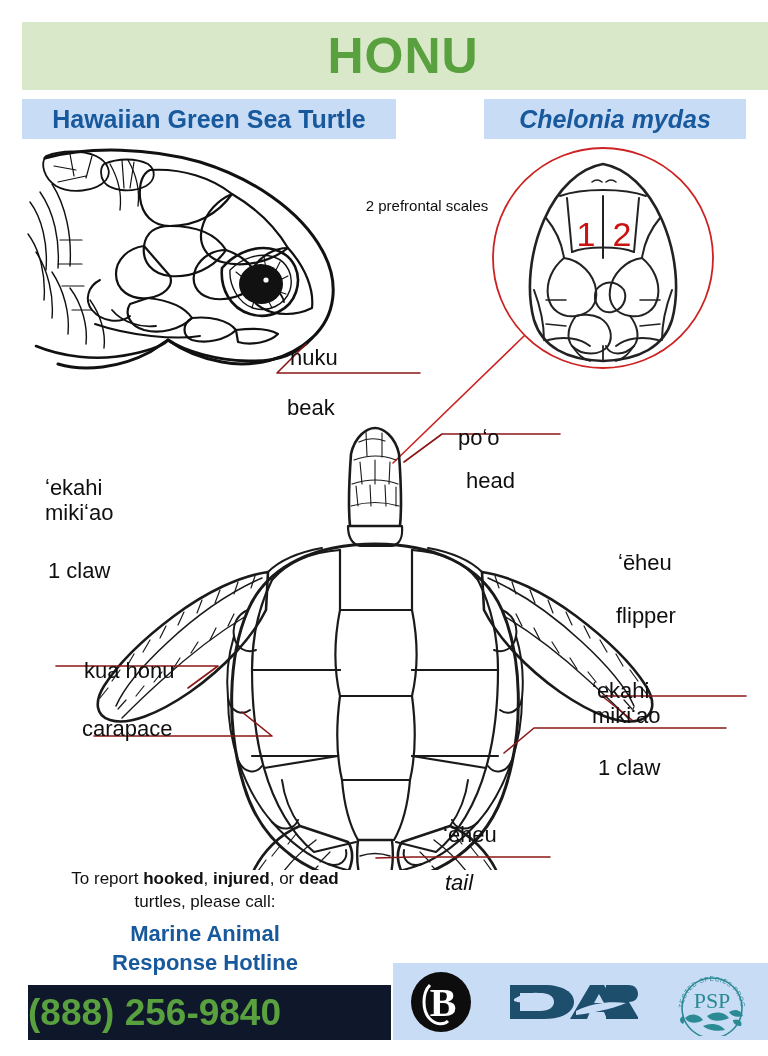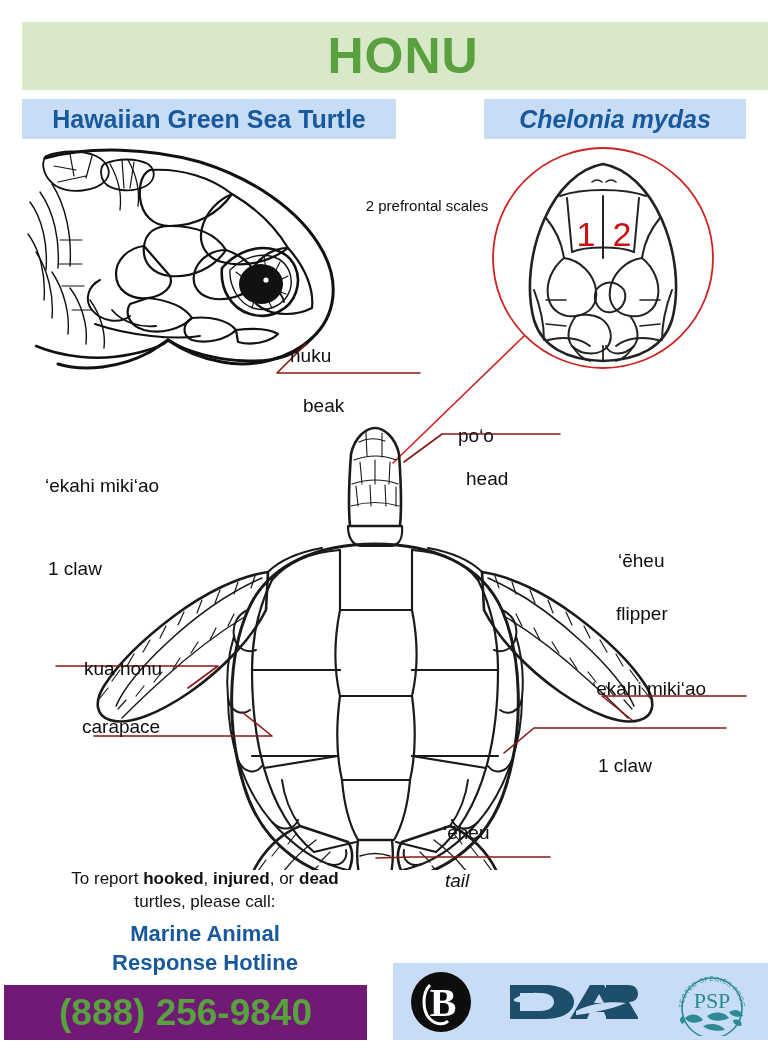--- a/index.html
+++ b/index.html
@@ -32,26 +32,26 @@
   .subband span{
     font-size:25px;font-weight:bold;color:#17599c;
   }
   .subband-sci span{font-style:italic;}
 
   
   .art{position:absolute;left:0;top:140px;width:768px;height:730px;}
   .art svg{display:block;}
 
   
-  .lbl{position:absolute;font-size:19px;color:#0f0f0f;line-height:1.15;white-space:nowrap;}
+  .lbl{position:absolute;font-size:22px;color:#0f0f0f;line-height:1.15;white-space:nowrap;}
   .lbl.ctr{text-align:center;}
 
   #lbl-prefrontal{left:352px;top:197px;font-size:15px;text-align:center;width:150px;white-space:normal;}
   #lbl-nuku{left:290px;top:345px;}
-  #lbl-beak{left:303px;top:395px;text-align:center;}
+  #lbl-beak{left:287px;top:395px;text-align:center;}
   #lbl-poo{left:458px;top:425px;}
   #lbl-head{left:466px;top:468px;}
   #lbl-ekahi-l{left:45px;top:475px;white-space:normal;width:130px;}
   #lbl-claw-l{left:48px;top:558px;}
   #lbl-eheu{left:618px;top:550px;}
   #lbl-flipper{left:616px;top:603px;}
   #lbl-kua{left:84px;top:658px;}
   #lbl-carapace{left:82px;top:716px;}
   #lbl-ekahi-r{left:592px;top:678px;white-space:normal;width:130px;}
   #lbl-claw-r{left:598px;top:755px;}
@@ -63,22 +63,22 @@
     position:absolute;left:22px;top:868px;width:366px;
     text-align:center;font-size:17px;color:#111;line-height:1.35;
   }
   .report b{font-weight:bold;}
   .hotline{
     position:absolute;left:22px;top:920px;width:366px;
     text-align:center;font-size:22px;font-weight:bold;color:#17599c;
     line-height:1.3;
   }
   .phone-band{
-    position:absolute;left:4px;top:985px;width:363px;height:55px;
-    background:#701a75;display:flex;align-items:center;justify-content:center;
+    position:absolute;left:28px;top:985px;width:363px;height:55px;
+    background:#0f172a;display:flex;align-items:center;
   }
   .phone-band span{font-size:37px;font-weight:bold;color:#59a03f;}
 
   .logo-band{
     position:absolute;left:393px;top:963px;width:375px;height:77px;
     background:#c9dcf6;display:flex;align-items:center;
     justify-content:space-around;
   }
   .logo-band svg{display:block;}
 </style>

